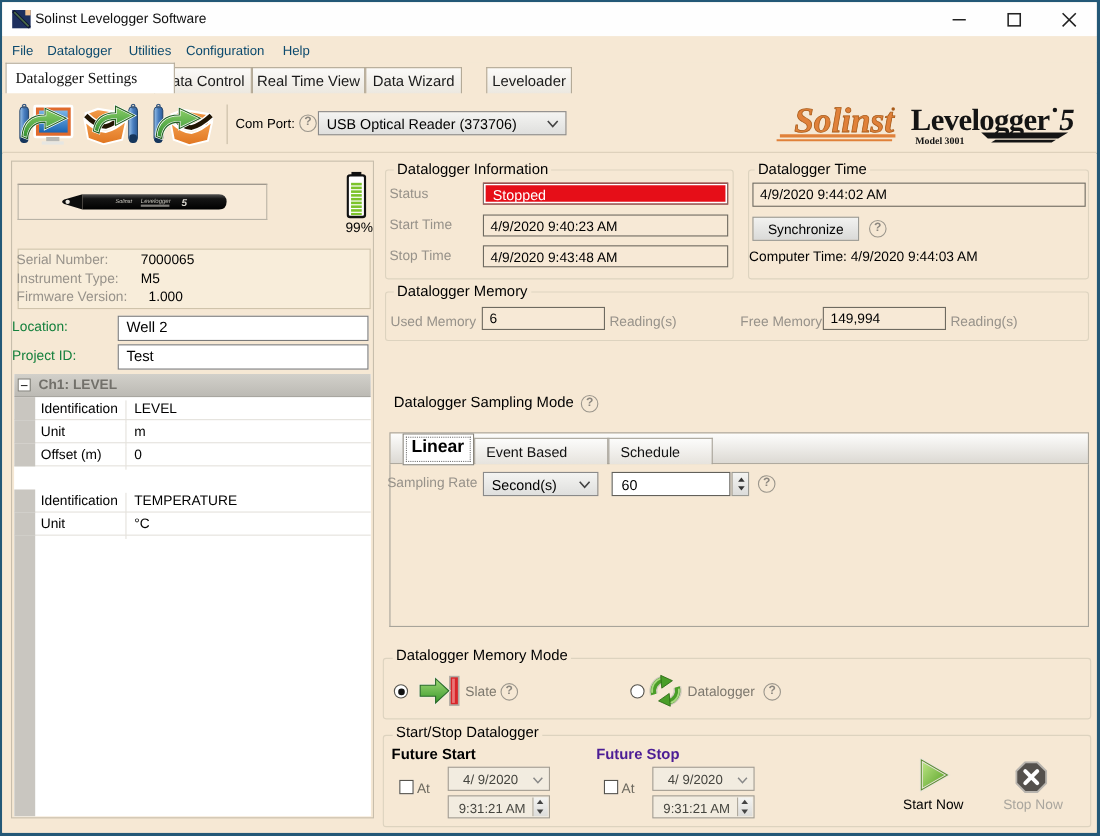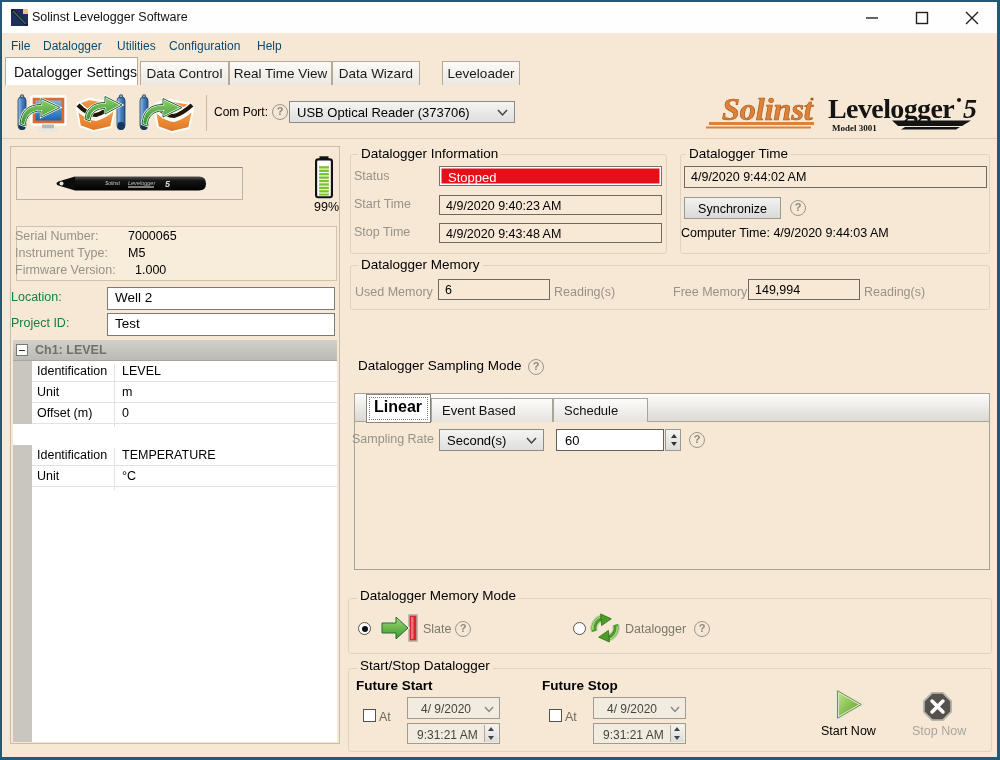--- a/index.html
+++ b/index.html
@@ -10,21 +10,21 @@
 
 #titlebar { position:absolute; left:0; top:0; width:995px; height:31px; background:#fefefe; }
 #titletext { position:absolute; left:30px; top:8px; font-size:12.5px; color:#111; }
 .winbtn { position:absolute; top:0; width:46px; height:31px; color:#222; }
 
 #menubar { position:absolute; left:0; top:31px; width:995px; height:24px; background:#f6e8d4; }
 .menuitem { position:absolute; top:6px; font-size:12px; color:#0c4a6e; }
 
 #tabrow { position:absolute; left:0; top:55px; width:995px; height:28px; background:#f6e8d4; }
 .tab { position:absolute; top:4px; height:24px; background:linear-gradient(#fbfaf8,#ece8e0); border:1px solid #b4aa97; border-bottom:none; font-size:13.5px; color:#1a1a1a; text-align:center; padding-top:4px; white-space:nowrap; }
-#tabactive { position:absolute; left:3px; top:0px; width:133px; height:28px; background:#ffffff; border:1px solid #b4aa97; border-bottom:none; font-size:14px; color:#111; padding-top:6px; padding-left:8px; white-space:nowrap; }
+#tabactive { position:absolute; left:3px; top:0px; width:154px; height:28px; background:#ffffff; border:1px solid #b4aa97; border-bottom:none; font-size:14px; color:#111; padding-top:6px; padding-left:8px; white-space:nowrap;font-family:Liberation Serif, serif; }
 
 #toolbar { position:absolute; left:0; top:83px; width:995px; height:54px; background:#f6e8d4; border-bottom:1px solid #dccfba; }
 
 #main { position:absolute; left:0; top:138px; width:995px; height:617px; background:#f6e8d4; }
 
 #leftpanel { position:absolute; left:8px; top:6px; width:330px; height:598px; background:#f6e8d4; border:1px solid #c8beac; }
 #lp-white { position:absolute; left:2px; top:193px; width:324px; height:402px; background:#ffffff; }
 .glabel { font-size:12.5px; color:#97928a; position:absolute; white-space:nowrap; }
 .dlabel { font-size:12.5px; color:#15803d; position:absolute; white-space:nowrap; }
 .blabel { font-size:12.5px; color:#000; position:absolute; white-space:nowrap; }
@@ -335,21 +335,21 @@
     <div class="combo" style="left:405px;top:557px;width:93px;height:22px">
         <span style="left:13px;top:4px">4/ 9/2020</span>
       <svg class="abs" style="right:5px;top:8px" width="10" height="7">
           <path d="M1 1 L5 5.5 L9 1" fill="none" stroke="#888" stroke-width="1.4"></path>
         </svg>
     </div>
     <div class="combo" style="left:405px;top:583px;width:93px;height:21px">
         <span style="top:3.5px">9:31:21 AM</span>
         <div class="spin2"></div>
       </div>
-    <div class="abs" style="left:540px;top:538px;font-size:13.5px;font-weight:bold;color:#000000">Future Stop</div>
+    <div class="abs" style="left:540px;top:538px;font-size:13.5px;font-weight:bold;color:#4c1d95">Future Stop</div>
     <div class="check" style="left:547px;top:569px"></div>
     <div class="glabel" style="left:563px;top:570px;color:#6e6a60">At</div>
     <div class="combo" style="left:591px;top:557px;width:93px;height:22px">
         <span style="left:13px;top:4px">4/ 9/2020</span>
       <svg class="abs" style="right:5px;top:8px" width="10" height="7">
           <path d="M1 1 L5 5.5 L9 1" fill="none" stroke="#888" stroke-width="1.4"></path>
         </svg>
     </div>
     <div class="combo" style="left:591px;top:583px;width:93px;height:21px">
         <span style="top:3.5px">9:31:21 AM</span>

